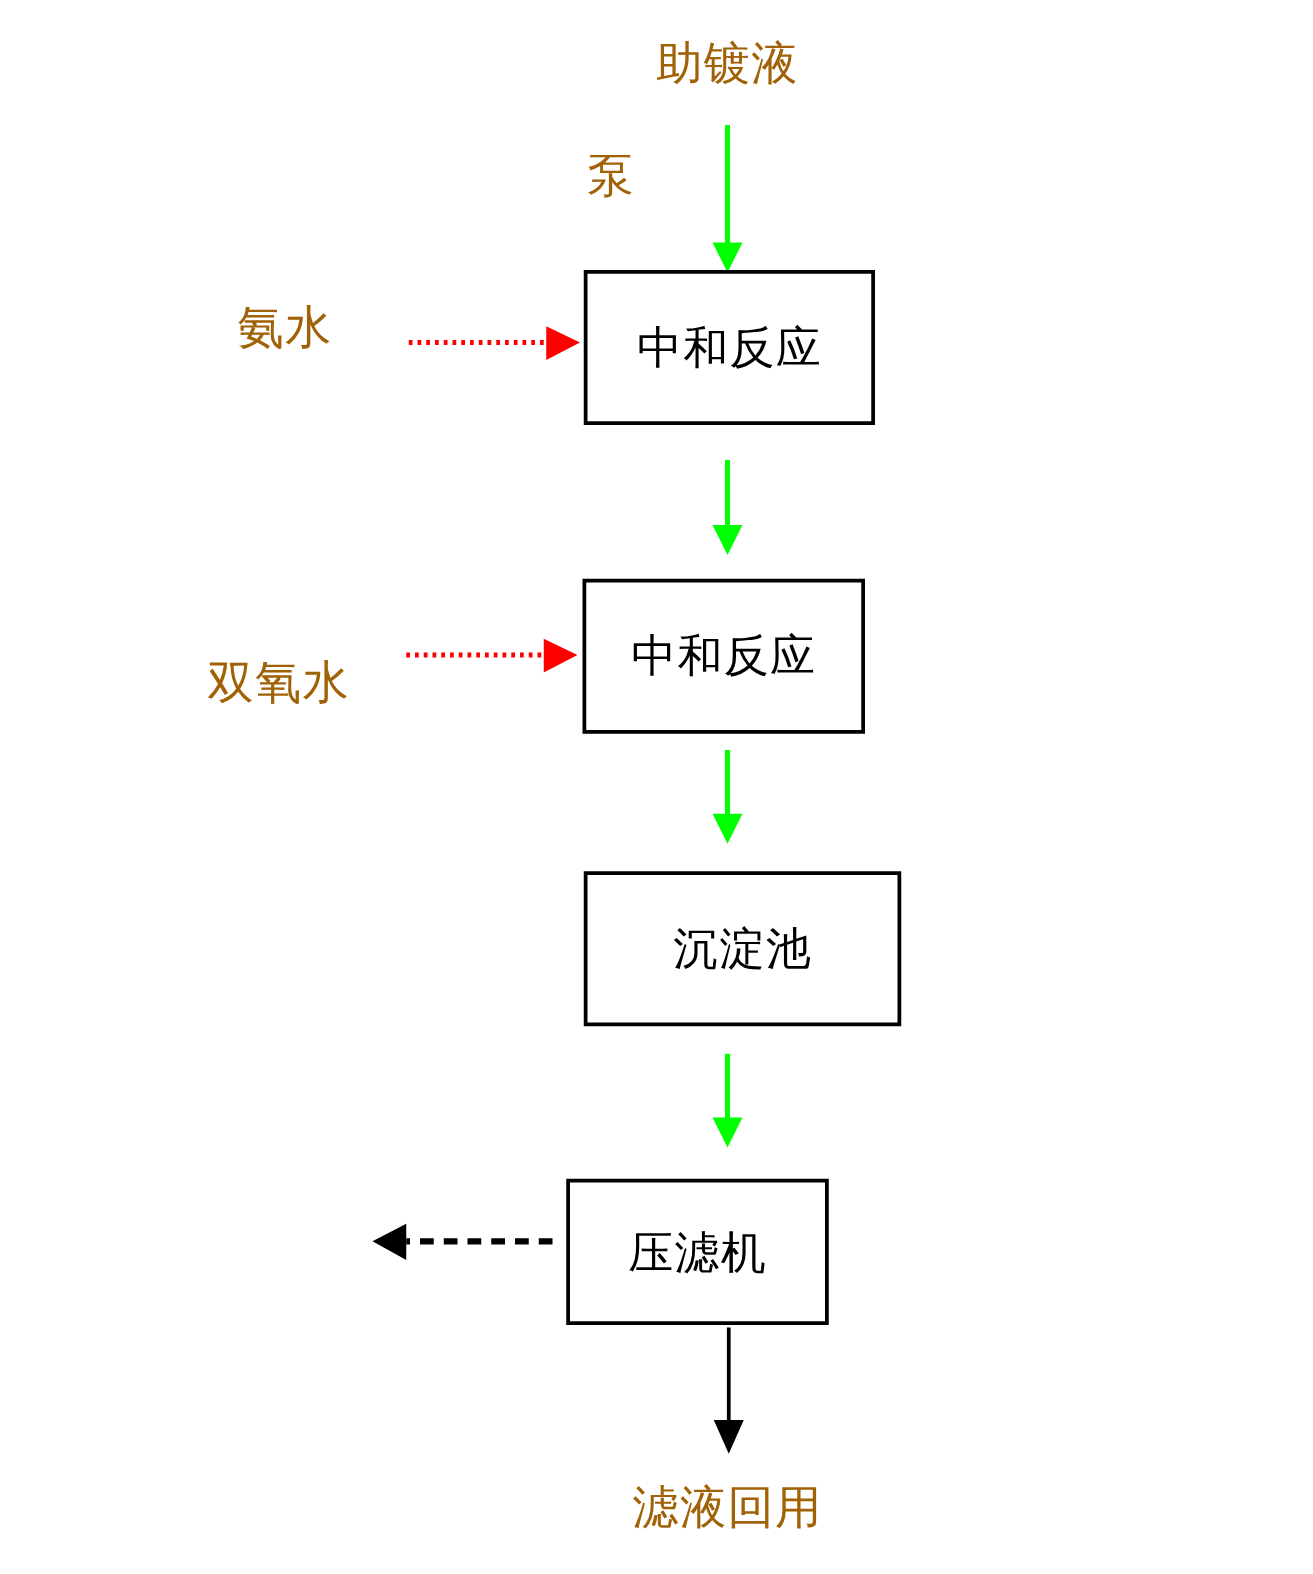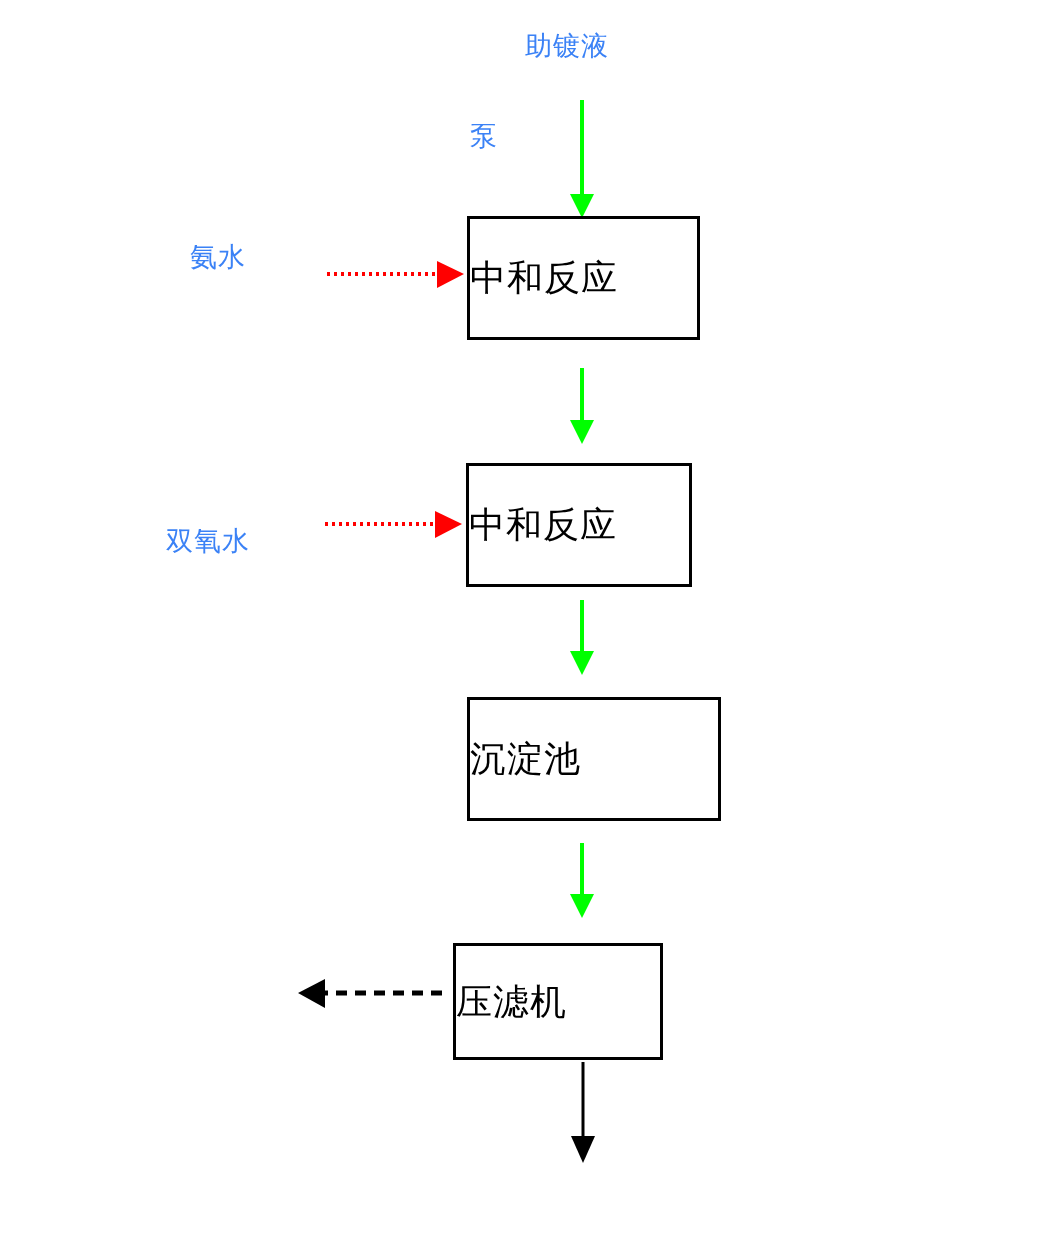--- a/index.html
+++ b/index.html
@@ -17,34 +17,34 @@
     background: #ffffff;
     overflow: hidden;
   }
   .node {
     position: absolute;
     box-sizing: border-box;
     border: 3px solid #000000;
     background: #ffffff;
     display: flex;
     align-items: center;
-    justify-content: flex-start;
+    justify-content: center;
   }
   .node-label {
     font-size: 36px;
     line-height: 1;
     color: #000000;
     letter-spacing: 1px;
     white-space: nowrap;
   }
   .free-label {
     position: absolute;
-    font-size: 27px;
+    font-size: 37px;
     line-height: 1;
-    color: #3b82f6;
+    color: #a16207;
     letter-spacing: 1px;
     white-space: nowrap;
   }
   .conn {
     position: absolute;
     pointer-events: none;
   }
   svg.conn { overflow: visible; }
 </style>
 </head>
@@ -54,20 +54,21 @@
 
   <div class="free-label" style="left:525px; top:33px;">助镀液</div>
 
   <div class="free-label" style="left:470px; top:123px;">泵</div>
 
   <div class="free-label" style="left:190px; top:244px;">氨水</div>
 
   <div class="free-label" style="left:166px; top:528px;">双氧水</div>
 
 
+  <div class="free-label" style="left:506px; top:1188px;">滤液回用</div>
 
   <svg class="conn" style="left:0; top:0;" width="1050" height="1259">
 
     <g>
       <line x1="582" y1="100" x2="582" y2="196" stroke="#00ff00" stroke-width="4"></line>
       <polygon points="570,194 594,194 582,218" fill="#00ff00"></polygon>
     </g>
 
     <g>
       <line x1="327" y1="274" x2="438" y2="274" stroke="#ff0000" stroke-width="4" stroke-dasharray="3 4" stroke-linecap="butt"></line>

